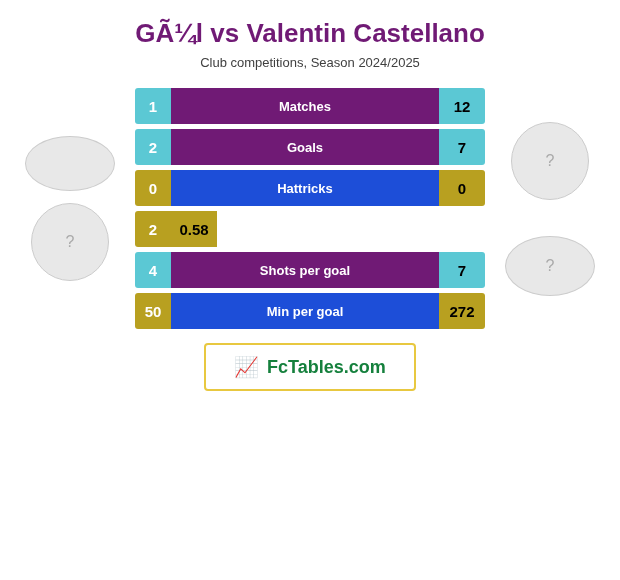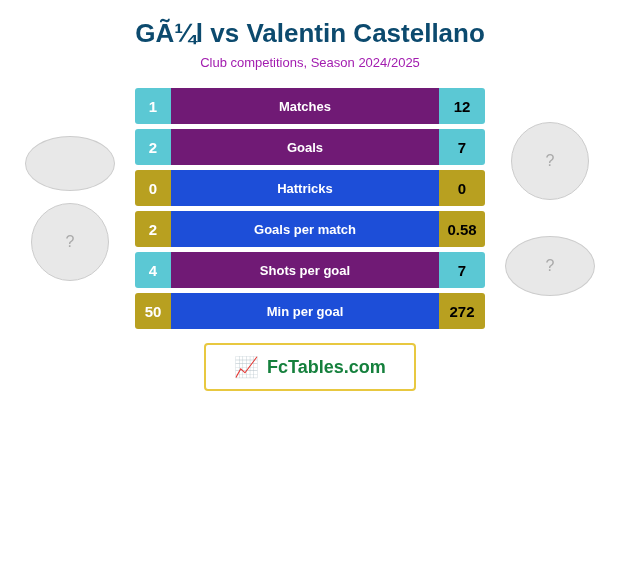--- a/index.html
+++ b/index.html
@@ -18,27 +18,27 @@
       display: flex;
       flex-direction: column;
       align-items: center;
       padding: 18px 10px 10px;
     }
 
     .title {
       font-size: 26px;
       font-weight: bold;
       text-align: center;
-      color: #0c4a6e;
+      color: #701a75;
       margin-bottom: 6px;
     }
 
     .subtitle {
       font-size: 13px;
-      color: #a21caf;
+      color: #404040;
       text-align: center;
       margin-bottom: 18px;
     }
 
     .main-section {
       display: flex;
       flex-direction: row;
       align-items: center;
       width: 100%;
       justify-content: center;
@@ -226,21 +226,20 @@
           <div class="stat-center">Goals</div>
           <div class="stat-right">7</div>
         </div>
         <div class="stat-row row-gold">
           <div class="stat-left">0</div>
           <div class="stat-center">Hattricks</div>
           <div class="stat-right">0</div>
         </div>
         <div class="stat-row row-gold">
           <div class="stat-left">2</div>
-          <div class="stat-center">Goals per match</div>
           <div class="stat-right">0.58</div>
         </div>
         <div class="stat-row row-blue">
           <div class="stat-left">4</div>
           <div class="stat-center">Shots per goal</div>
           <div class="stat-right">7</div>
         </div>
         <div class="stat-row row-gold">
           <div class="stat-left">50</div>
           <div class="stat-center">Min per goal</div>

